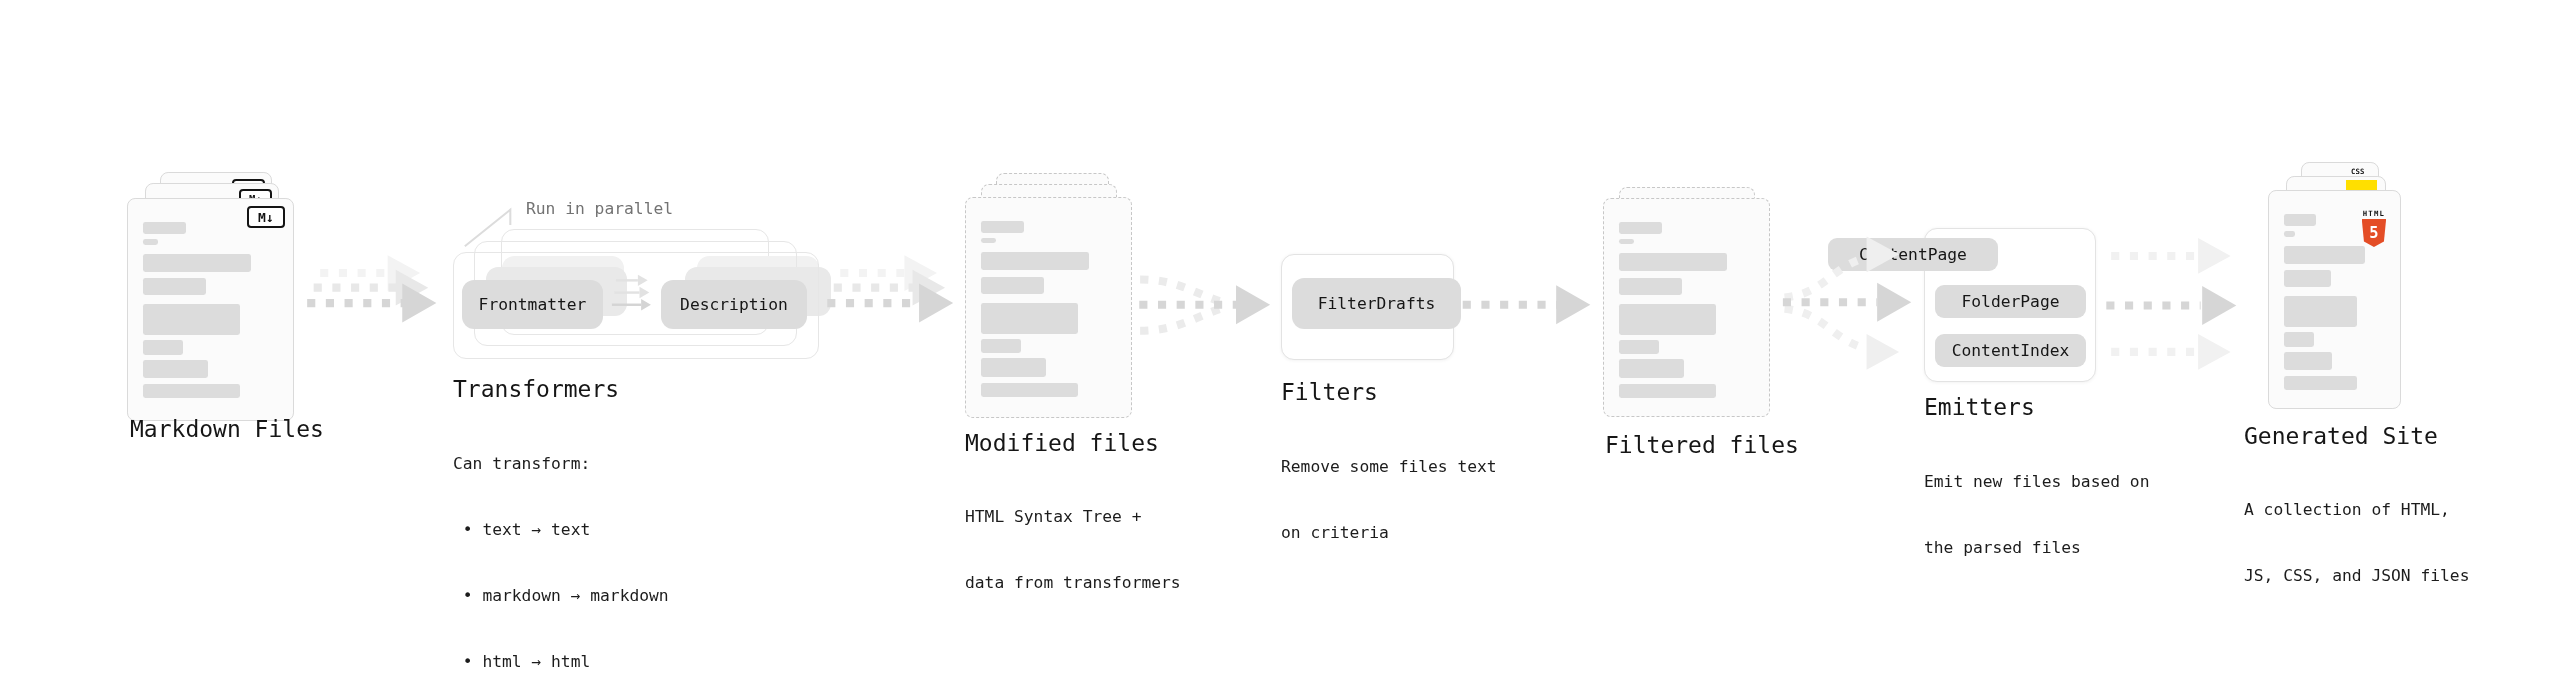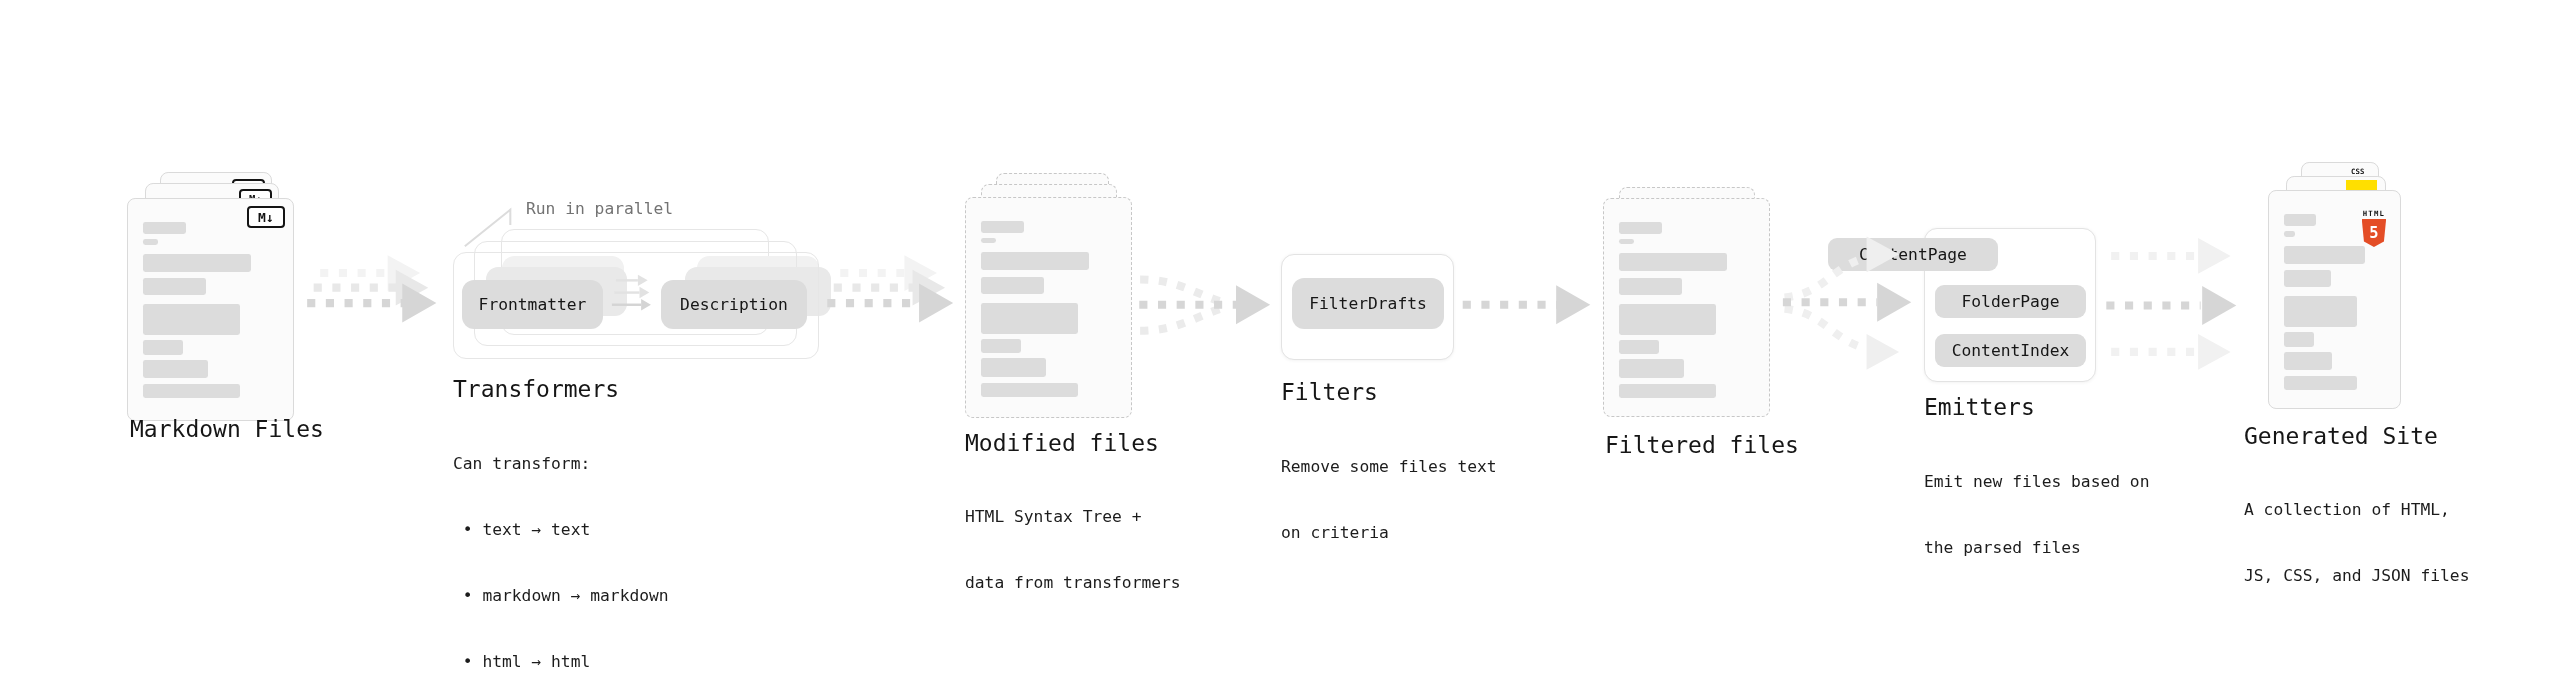--- a/index.html
+++ b/index.html
@@ -113,21 +113,21 @@
       </div>
     </div>
   </div>
   <div class="h" style="left:965px;top:430px;">Modified files</div>
   <div class="d" style="left:965px;top:462px;">
     <div>HTML Syntax Tree +</div>
     <div>data from transformers</div>
   </div>
 
   <div class="panel" style="left:1281px;top:254px;width:173px;height:106px;"></div>
-  <div class="node" style="left:1292px;top:278px;width:152px;height:51px;">FilterDrafts</div>
+  <div class="node" style="left:1292px;top:278px;width:169px;height:51px;">FilterDrafts</div>
   <div class="h" style="left:1281px;top:379px;">Filters</div>
   <div class="d" style="left:1281px;top:412px;">
     <div>Remove some files text</div>
     <div>on criteria</div>
   </div>
 
   <div class="doc-stack" style="left:1603px;top:187px;width:167px;height:230px;">
     <div class="doc dashed" style="left:16.3px;right:14.6px;top:0;height:41px;"></div>
     <div class="doc dashed" style="left:0;right:0;top:10.6px;bottom:0;">
       <div class="bars">

